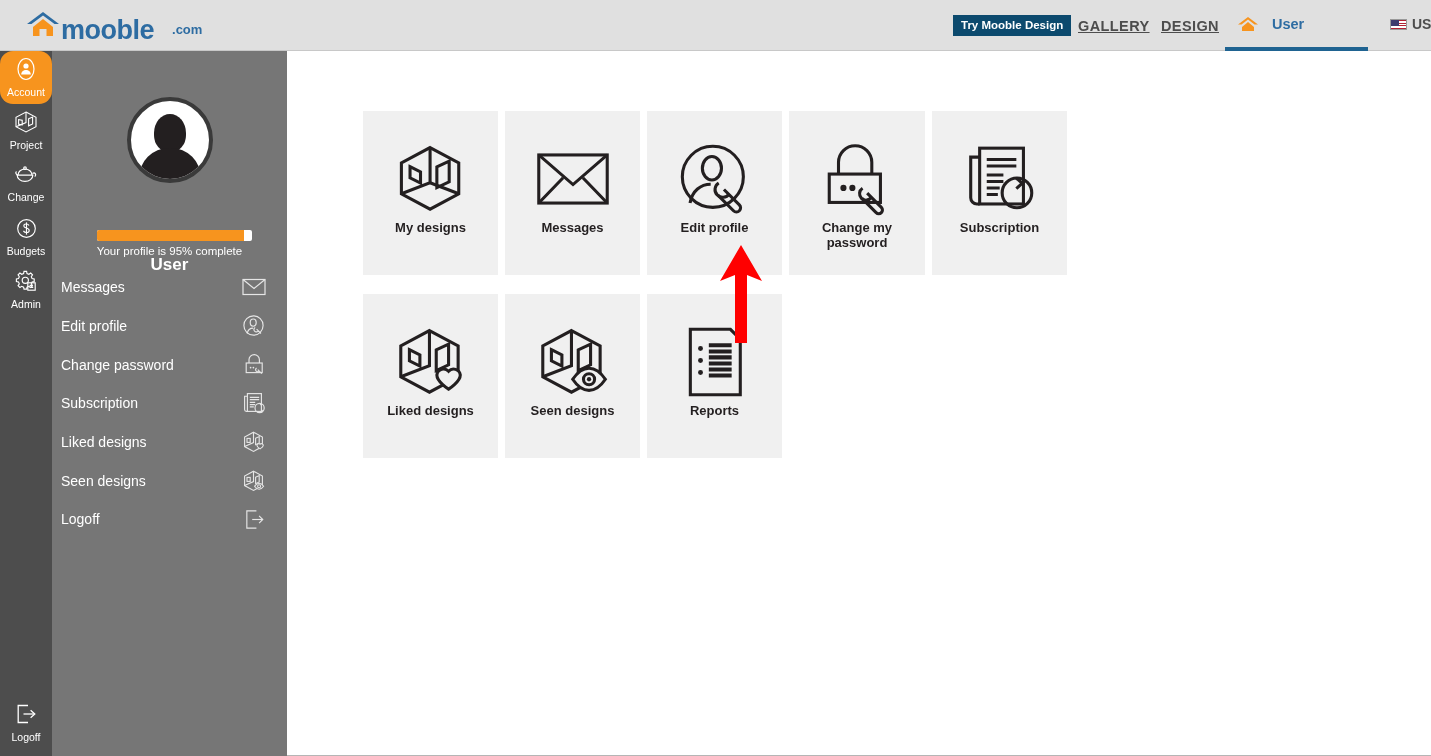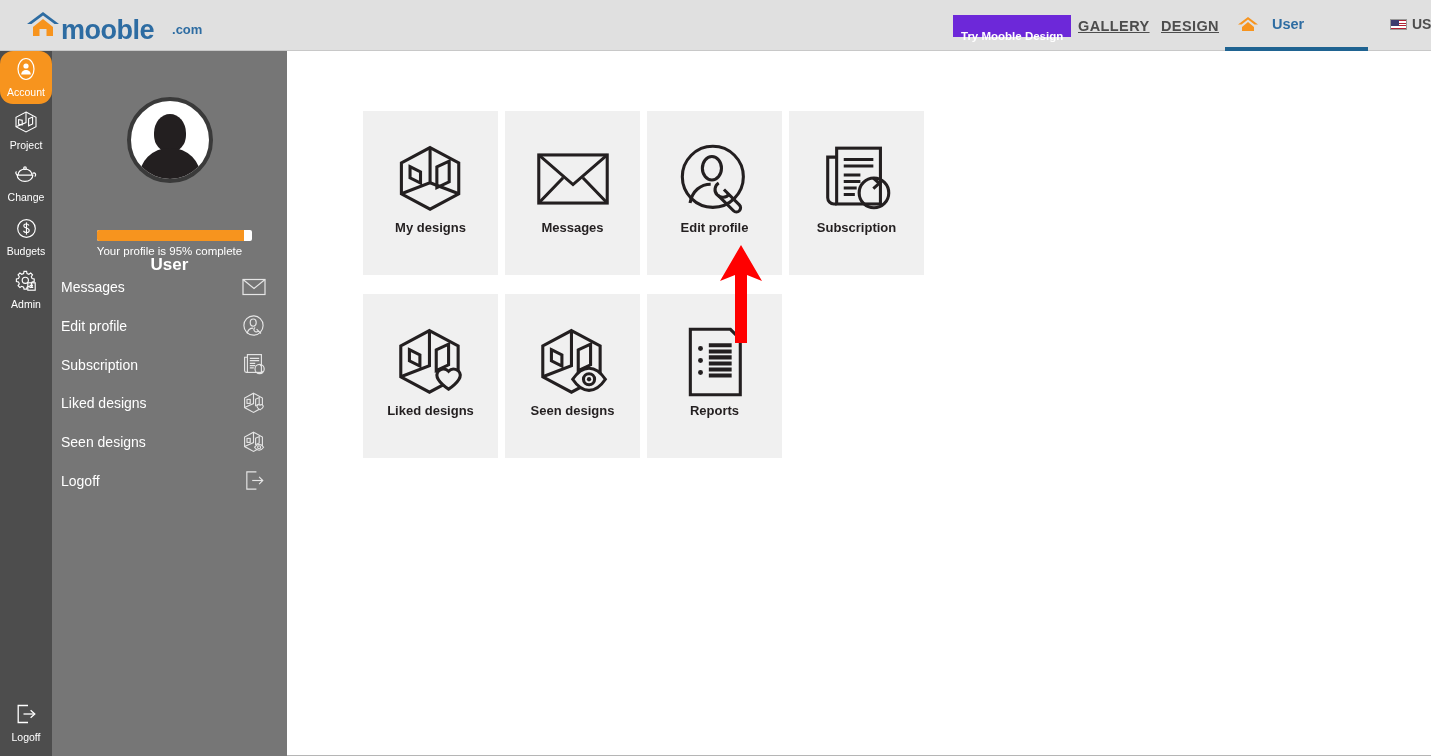--- a/index.html
+++ b/index.html
@@ -27,22 +27,22 @@
     font-size: 27px; font-weight: bold; color: #2d6ca2;
     letter-spacing: -0.5px; line-height: 28px;
   }
   #brand-tld {
     font-size: 13px; font-weight: bold; color: #2d6ca2;
     line-height: 28px; margin-left: 18px;
   }
 
   #try-btn {
     position: absolute; left: 953px; top: 15px;
-    height: 21px; padding: 11px 8px;
-    background: #6d28d9; color: #ffffff;
+    height: 21px; padding: 0 8px;
+    background: #0c4a6e; color: #ffffff;
     font-size: 11.5px; font-weight: bold;
     line-height: 21px; border: none; cursor: pointer;
     white-space: nowrap;
   }
   .navlink {
     position: absolute; top: 18px;
     font-size: 14.5px; font-weight: bold; color: #4d4d4d;
     letter-spacing: 0.4px; cursor: pointer; text-decoration: underline;
   }
   #nav-gallery { left: 1078px; }
@@ -337,20 +337,32 @@
       <span class="menu-icon">
         <svg width="24" height="24" viewBox="0 0 24 24" fill="none" stroke="#e6e6e6" stroke-width="1.15">
           <circle cx="11.5" cy="11.5" r="9.6"></circle>
           <ellipse cx="11.2" cy="8.6" rx="3" ry="3.6"></ellipse>
           <path d="M5.2 19.6c.6-3.6 3.2-5.5 6-5.5"></path>
           <path d="m14.6 15.1 4.4 4.4M13.2 13.4a2.4 2.4 0 1 0 3.2 3.3"></path>
         </svg>
       </span>
     </div>
 
+    <div class="menu-item">
+      <span class="menu-label">Change password</span>
+      <span class="menu-icon">
+        <svg width="23" height="24" viewBox="0 0 23 24" fill="none" stroke="#e6e6e6" stroke-width="1.15">
+          <path d="M6 10V6.8a5.2 5.2 0 0 1 10.4 0V10"></path>
+          <rect x="3.2" y="10" width="16" height="9.6"></rect>
+          <circle cx="7.6" cy="14.6" r=".85" fill="#e6e6e6" stroke="none"></circle>
+          <circle cx="10.4" cy="14.6" r=".85" fill="#e6e6e6" stroke="none"></circle>
+          <path d="m14.8 16.6 4 4M13.6 15a2 2 0 1 0 2.7 2.8"></path>
+        </svg>
+      </span>
+    </div>
 
 
     <div class="menu-item">
       <span class="menu-label">Subscription</span>
       <span class="menu-icon">
         <svg width="24" height="23" viewBox="0 0 24 23" fill="none" stroke="#e6e6e6" stroke-width="1.15">
           <path d="M5.4 4.2H2.6v13.4c0 1 .8 1.8 1.8 1.8h1"></path>
           <rect x="5.4" y="1.6" width="14" height="17.8"></rect>
           <path d="M7.8 5.4h9.4M7.8 7.6h9.4M7.8 10.4h5.4M7.8 12.6h5.4M7.8 14.8h4"></path>
           <circle cx="17.6" cy="16" r="4.6"></circle>
@@ -436,20 +448,33 @@
             <circle cx="11.3" cy="11.3" r="9.9"></circle>
             <ellipse cx="11" cy="8.5" rx="3.1" ry="3.8"></ellipse>
             <path d="M3.9 19.8c.7-4 3.5-6.1 6.7-6.1"></path>
             <path d="m14.9 15.4 5 5a1.3 1.3 0 0 1-1.9 1.9l-5-5"></path>
             <path d="M13.2 13.3a2.5 2.5 0 1 0 3.4 3.5"></path>
           </svg>
         </div>
         <div class="tile-label">Edit profile</div>
       </div>
 
+      <div class="tile wide">
+        <div class="tile-icon">
+          <svg width="74" height="74" viewBox="0 0 24 24" fill="none" stroke="#231f20" stroke-width="1">
+            <path d="M6 10.4V6.6a5.4 5.4 0 0 1 10.8 0v3.8"></path>
+            <rect x="3" y="10.4" width="16.6" height="9.2"></rect>
+            <circle cx="7.6" cy="14.9" r="1" fill="#231f20" stroke="none"></circle>
+            <circle cx="10.5" cy="14.9" r="1" fill="#231f20" stroke="none"></circle>
+            <path d="m15.3 16.6 4.6 4.6a1.2 1.2 0 0 1-1.7 1.7l-4.6-4.6"></path>
+            <path d="M13.8 15a2.1 2.1 0 1 0 2.9 2.9"></path>
+          </svg>
+        </div>
+        <div class="tile-label">Change my password</div>
+      </div>
 
       <div class="tile">
         <div class="tile-icon">
           <svg width="74" height="72" viewBox="0 0 24 23" fill="none" stroke="#231f20" stroke-width="1">
             <path d="M5.4 4.4H2.5v13.2c0 1.1.9 2 2 2h.9"></path>
             <rect x="5.4" y="1.5" width="14.2" height="18.1"></rect>
             <path d="M7.7 5.2h9.6M7.7 7.3h9.6M7.7 10.2h5.4M7.7 12.3h5.4M7.7 14.4h4.2M7.7 16.5h3.6"></path>
             <circle cx="17.5" cy="16" r="4.8"></circle>
             <path d="m17.3 11.2 1.9 1.7-1.9 1.7"></path>
           </svg>

